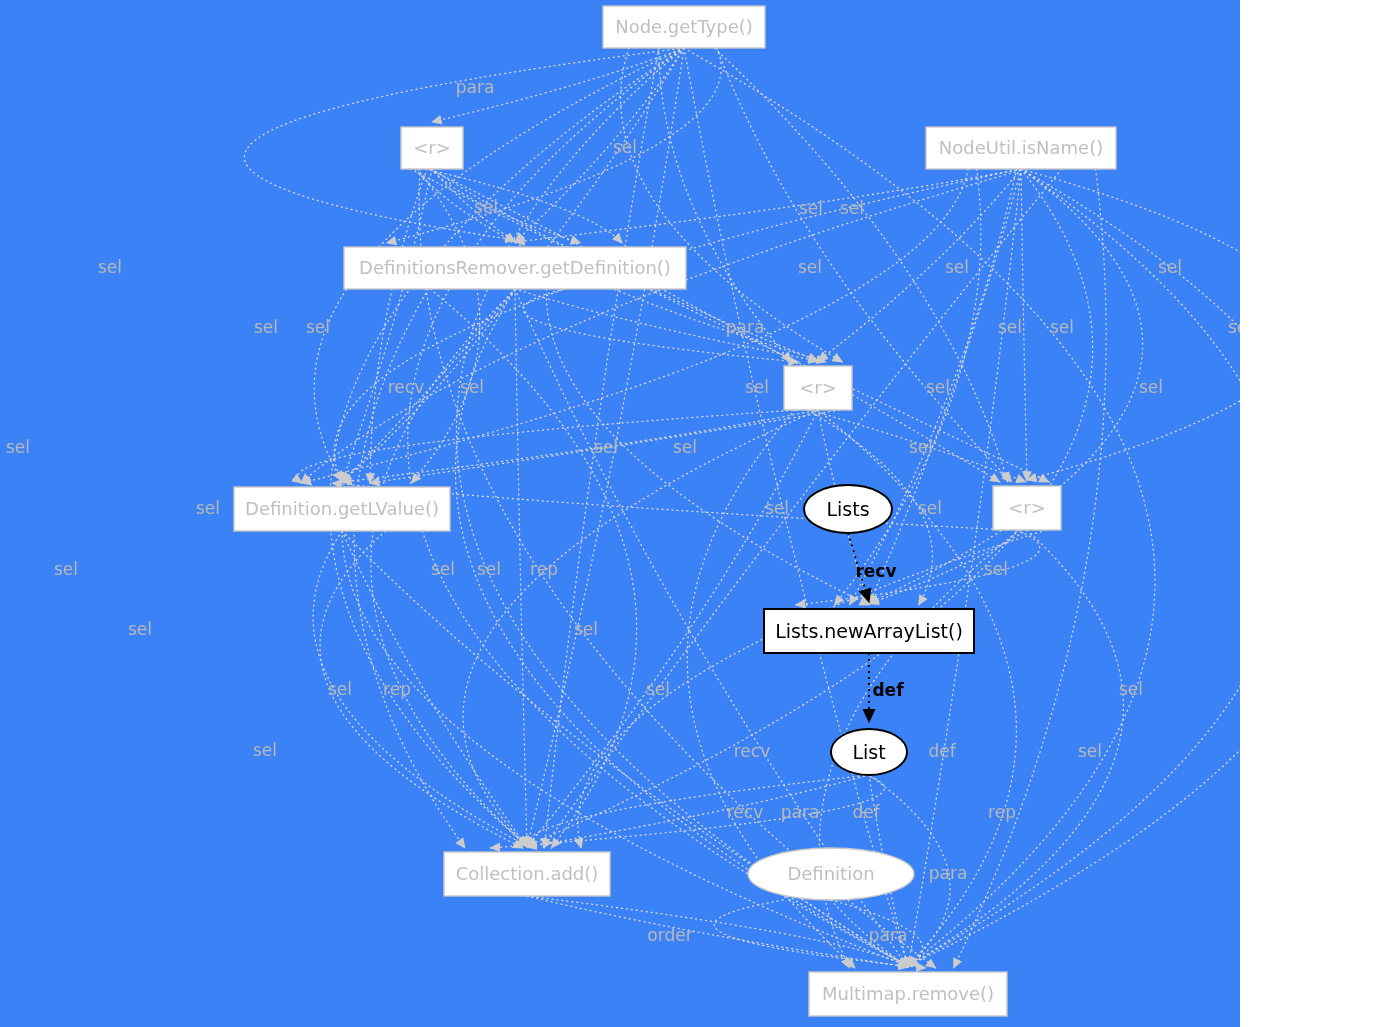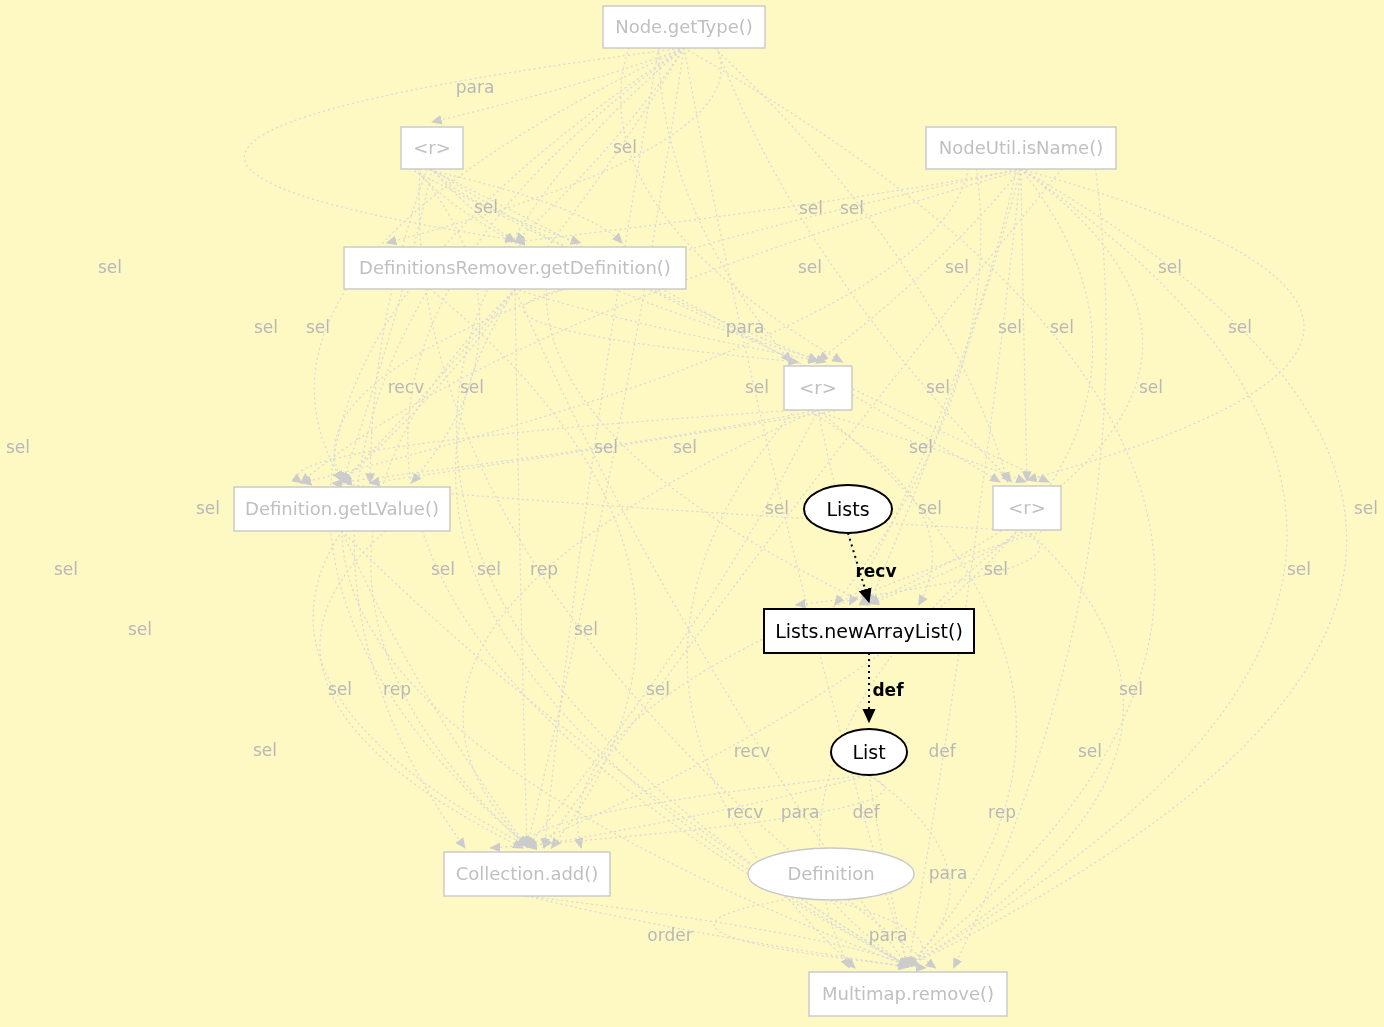--- a/index.html
+++ b/index.html
@@ -2,23 +2,23 @@
 <html><head>
 <meta charset="utf-8">
 <style>
   html, body {
     margin: 0;
     padding: 0;
     background: #ffffff;
   }
   #canvas {
     position: relative;
-    width: 1384px;
+    width: 1240px;
     height: 1027px;
-    background: #fef9c3;
+    background: #3b82f6;
     overflow: hidden;
     font-family: "DejaVu Sans", "Liberation Sans", sans-serif;
   }
   #graph-svg {
     position: absolute;
     left: 0;
     top: 0;
     width: 1384px;
     height: 1027px;
   }

